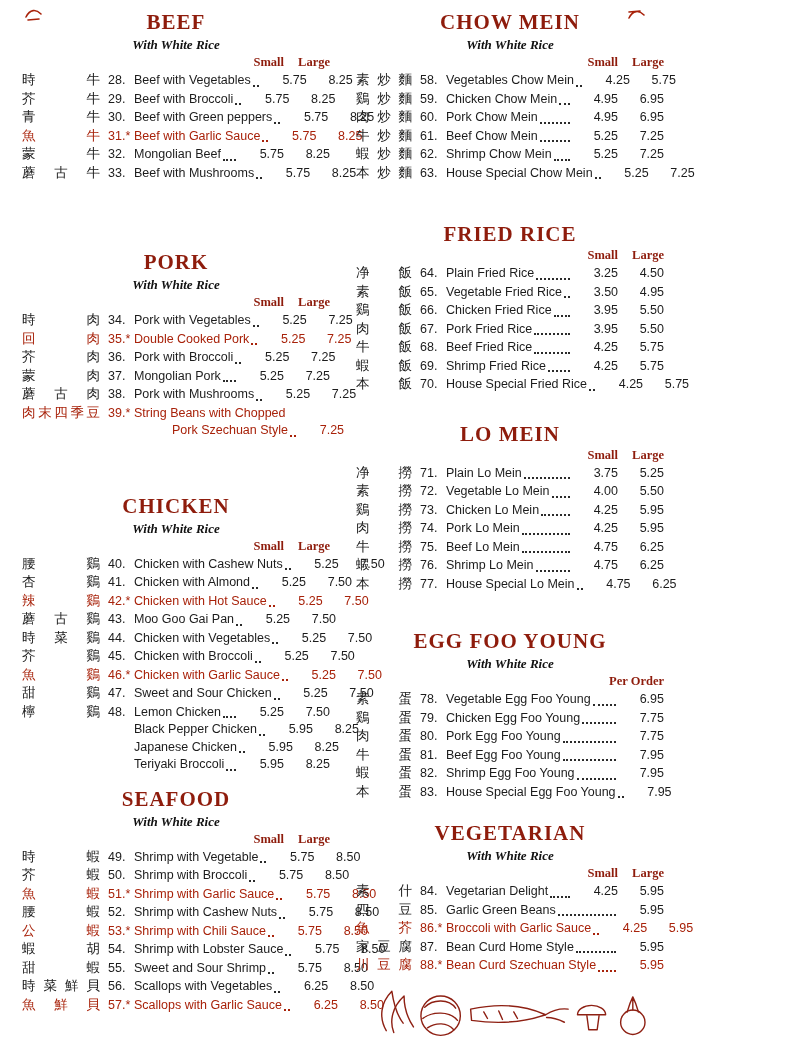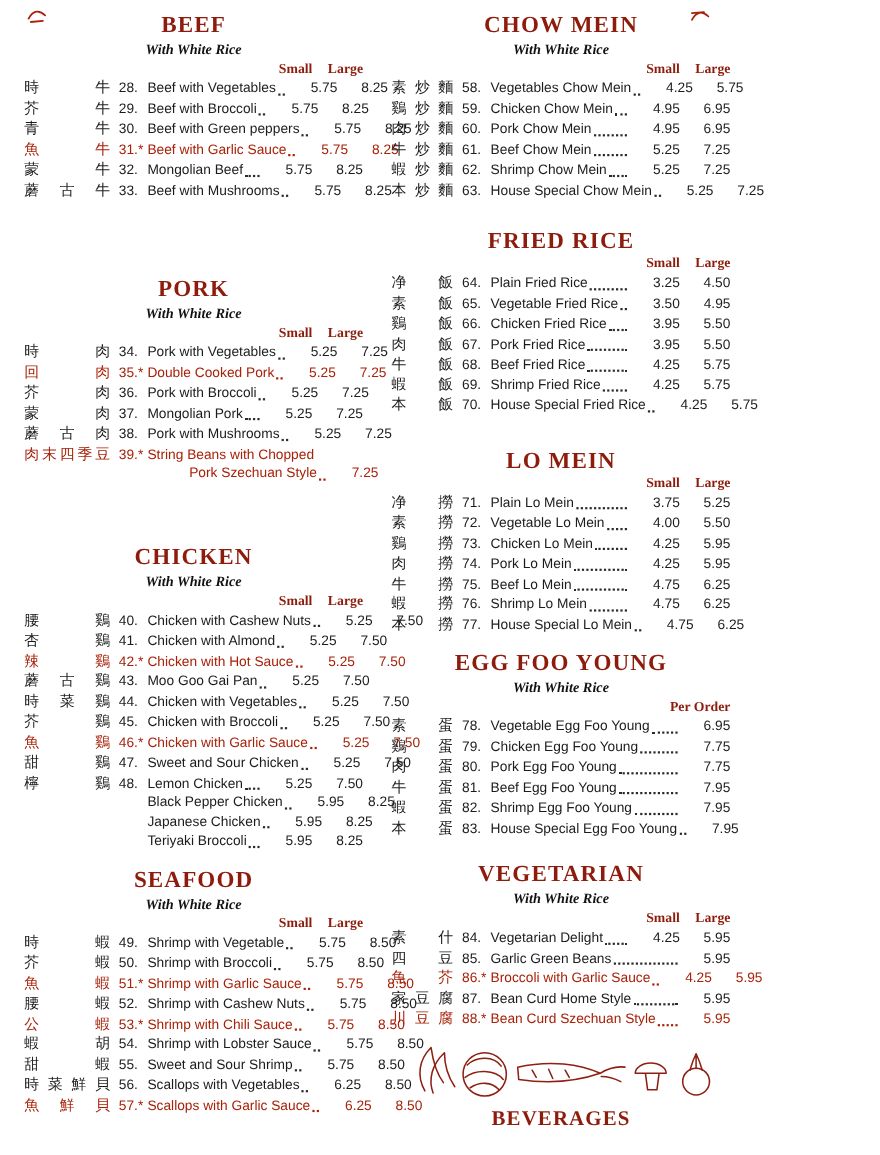--- a/index.html
+++ b/index.html
@@ -23,23 +23,23 @@
   }
   .col{flex:1;min-width:0;}
   .corner-mark{position:absolute;top:6px;}
   .corner-mark.left{left:24px;}
   .corner-mark.right{right:34px;}
   .menu-section{}
   .sec-beef{margin-bottom:68px;}
   .sec-pork{margin-bottom:54px;}
   .sec-chicken{margin-bottom:13px;}
   .sec-seafood{margin-bottom:0;}
-  .sec-chowmein{margin-bottom:24px;}
+  .sec-chowmein{margin-bottom:40px;}
   .sec-friedrice{margin-bottom:28px;}
-  .sec-lomein{margin-bottom:13px;}
+  .sec-lomein{margin-bottom:36px;}
   .sec-eggfooyoung{margin-bottom:20px;}
   .sec-vegetarian{margin-bottom:4px;}
   .sec-beverages{margin-bottom:0;}
   .section-title{
     font-family:"Liberation Serif",serif;
     font-weight:bold;
     font-size:21px;
     letter-spacing:1px;
     color:var(--accent);
     text-align:center;

